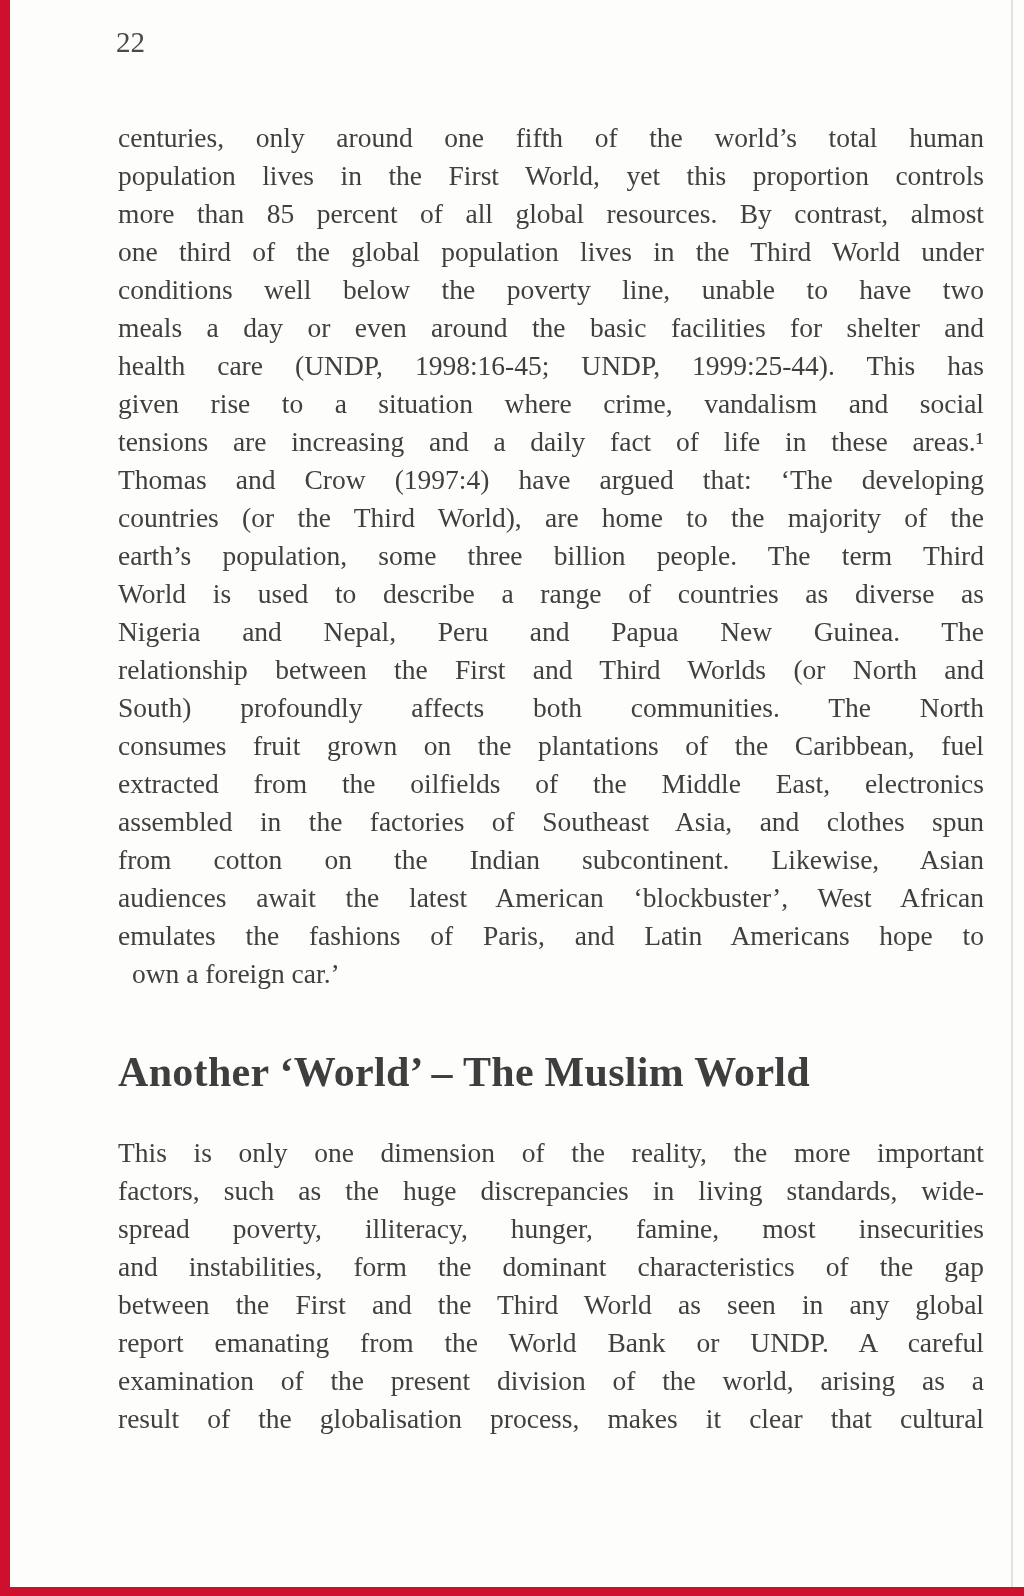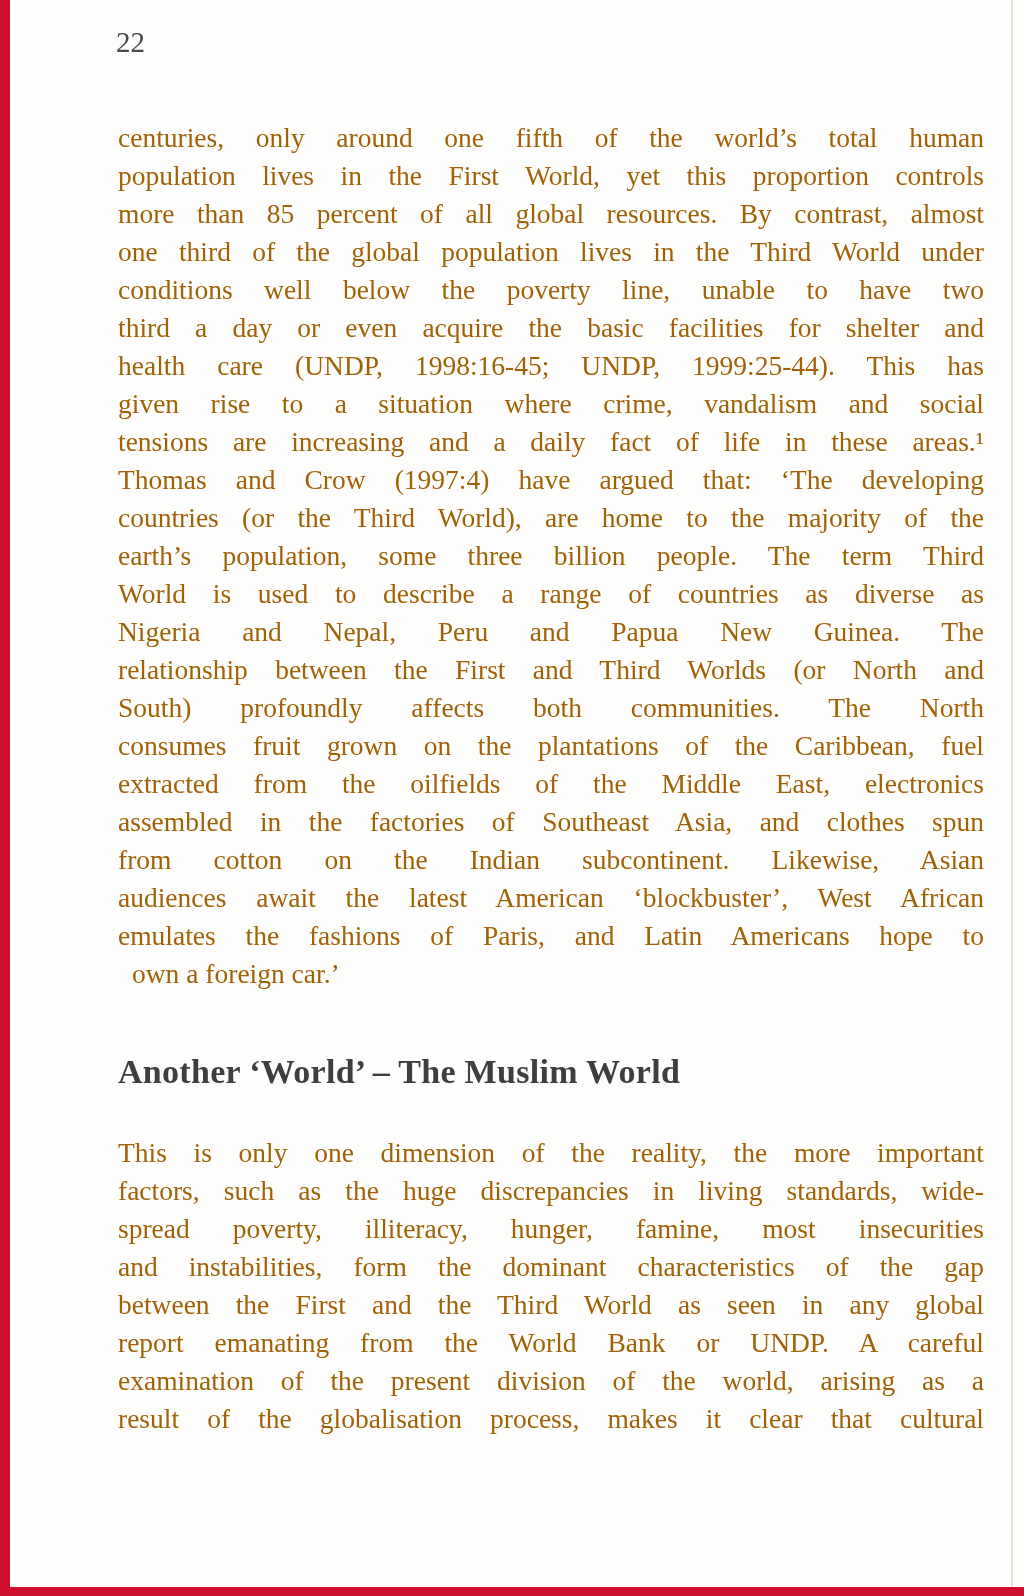--- a/index.html
+++ b/index.html
@@ -30,37 +30,37 @@
     background: #e3e3e0;
   }
   .pageno {
     position: absolute; left: 116px; top: 25px;
     font-size: 29px; line-height: 34px;
     color: #4a4a4a;
   }
   .para {
     position: absolute; left: 118px; width: 866px;
     font-size: 27.5px; line-height: 38px;
-    color: #a16207;
+    color: #404040;
   }
   #para1 { top: 119px; }
   #para2 { top: 1134px; }
   .line {
     height: 38px;
     text-align: justify;
     text-align-last: justify;
   }
   .line.left {
     text-align: left;
     text-align-last: left;
     margin-left: 14px;
   }
   .heading {
     position: absolute; left: 118px; top: 1050px;
-    font-size: 34px; line-height: 44px;
+    font-size: 42px; line-height: 44px;
     font-weight: bold;
     color: #3e3e3e;
     letter-spacing: 0.3px;
   }
 </style>
 </head>
 <body>
 
 <div class="page">
 
@@ -68,21 +68,21 @@
 
   <div class="pageno">22</div>
 
   <div class="para" id="para1">
     <div>
         <div class="line">centuries, only around one fifth of the world’s total human</div>
         <div class="line">population lives in the First World, yet this proportion controls</div>
         <div class="line">more than 85 percent of all global resources. By contrast, almost</div>
         <div class="line">one third of the global population lives in the Third World under</div>
         <div class="line">conditions well below the poverty line, unable to have two</div>
-        <div class="line">third a day or even acquire the basic facilities for shelter and</div>
+        <div class="line">meals a day or even around the basic facilities for shelter and</div>
         <div class="line">health care (UNDP, 1998:16-45; UNDP, 1999:25-44). This has</div>
         <div class="line">given rise to a situation where crime, vandalism and social</div>
         <div class="line">tensions are increasing and a daily fact of life in these areas.¹</div>
         <div class="line">Thomas and Crow (1997:4) have argued that: ‘The developing</div>
         <div class="line">countries (or the Third World), are home to the majority of the</div>
         <div class="line">earth’s population, some three billion people. The term Third</div>
         <div class="line">World is used to describe a range of countries as diverse as</div>
         <div class="line">Nigeria and Nepal, Peru and Papua New Guinea. The</div>
         <div class="line">relationship between the First and Third Worlds (or North and</div>
         <div class="line">South) profoundly affects both communities. The North</div>

